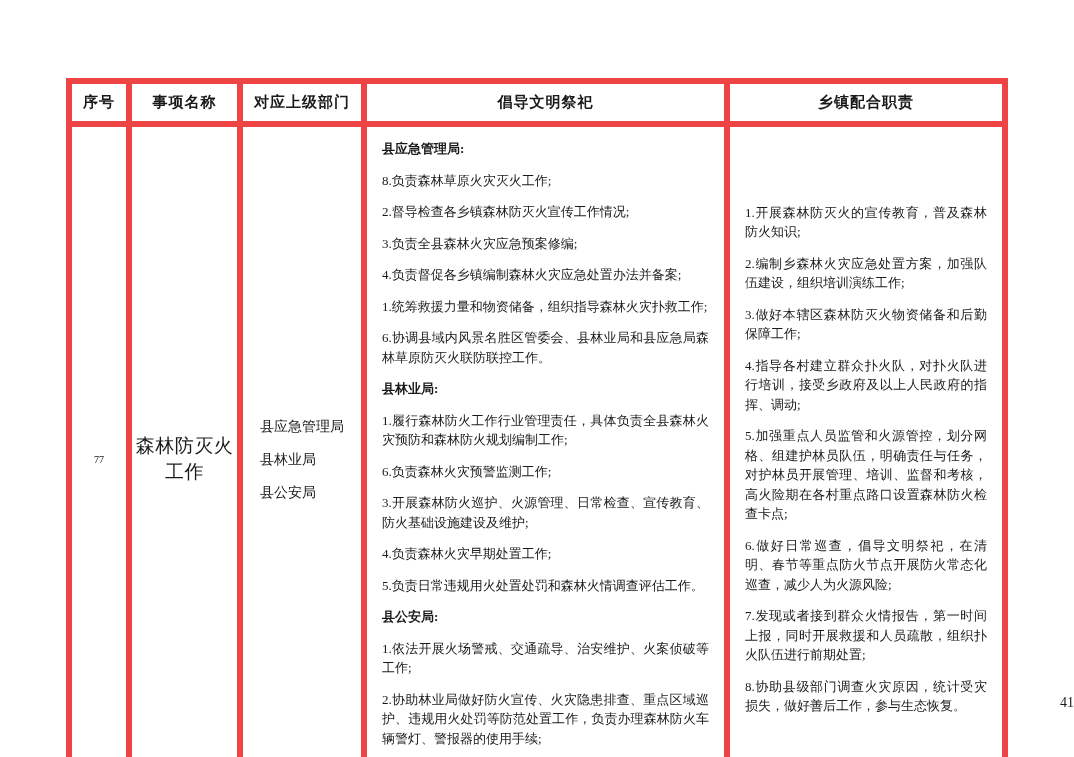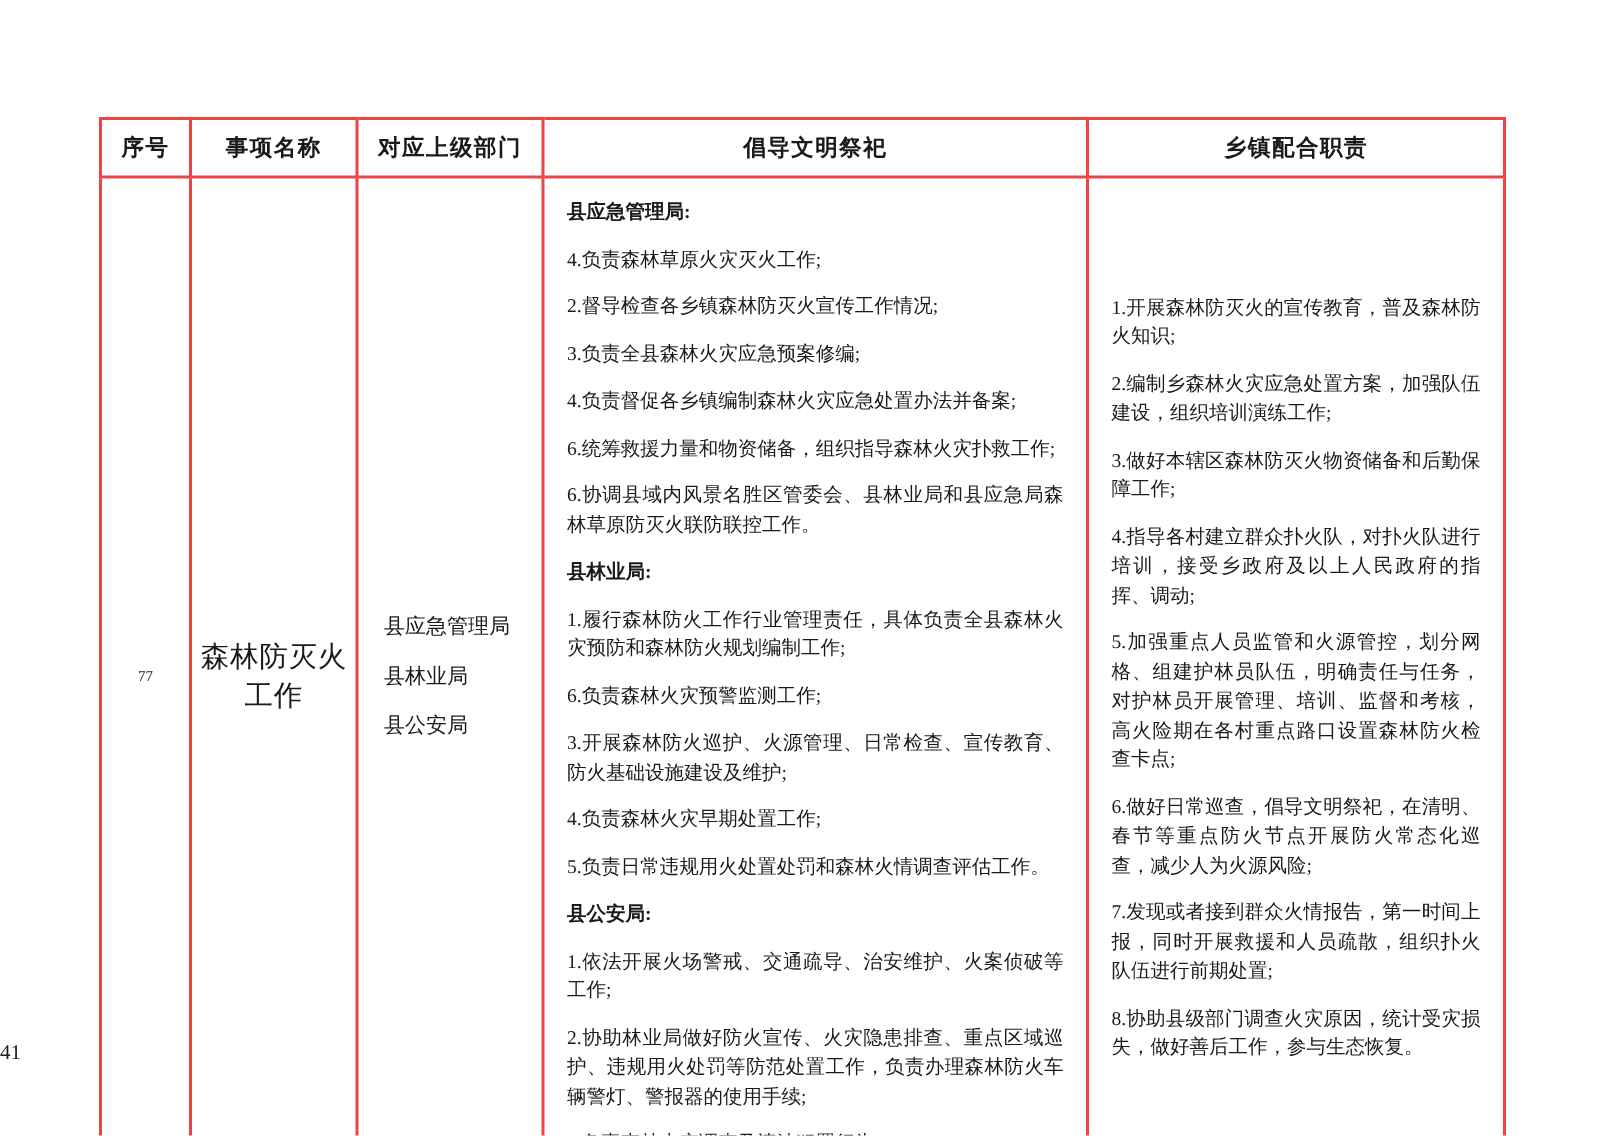--- a/index.html
+++ b/index.html
@@ -7,21 +7,21 @@
     width:1074px;height:757px;background:#ffffff;color:#1a1a1a;
     font-family:"Liberation Serif","DejaVu Serif",serif;
     -webkit-font-smoothing:antialiased;
   }
   .page{position:relative;width:1074px;height:757px;background:#fff;overflow:hidden;}
   table.doc-table{
     position:absolute;left:66px;top:78px;width:936px;
     border-collapse:collapse;table-layout:fixed;
   }
   .doc-table th,.doc-table td{
-    border:2px solid #ef4444;
+    border:6px solid #ef4444;
     vertical-align:middle;
     padding:0;
     overflow:hidden;
   }
   .doc-table thead th{
     height:37px;
     font-size:15px;font-weight:bold;text-align:center;
     letter-spacing:1px;
   }
   .doc-table tbody td{height:541px;}
@@ -30,21 +30,21 @@
   td.c-depts{font-size:14px;padding-left:5px;line-height:21px;}
   td.c-duties,td.c-town{
     font-size:13px;line-height:19.5px;
     padding:0 3px;
     text-align:justify;text-justify:inter-character;
   }
   .dept-head{font-weight:bold;}
   .duty-line{margin:12px;}
   .page-number{
     position:absolute;left:0;right:0;top:695px;
-    text-align:left;font-size:14px;color:#1a1a1a;
+    text-align:right;font-size:14px;color:#1a1a1a;
   }
 </style>
 </head>
 <body>
 
 <div class="page">
 
   <table class="doc-table">
     <colgroup>
       <col style="width:60px">
@@ -66,25 +66,25 @@
       <tr>
         <td class="c-seq">77</td>
         <td class="c-name">森林防灭火工作</td>
         <td class="c-depts">
           <div class="duty-line">县应急管理局</div>
           <div class="duty-line">县林业局</div>
           <div class="duty-line">县公安局</div>
         </td>
         <td class="c-duties">
           <div class="dept-head duty-line">县应急管理局:</div>
-          <div class="duty-line">4.负责森林草原火灾灭火工作;</div>
+          <div class="duty-line">8.负责森林草原火灾灭火工作;</div>
           <div class="duty-line">2.督导检查各乡镇森林防灭火宣传工作情况;</div>
           <div class="duty-line">3.负责全县森林火灾应急预案修编;</div>
           <div class="duty-line">4.负责督促各乡镇编制森林火灾应急处置办法并备案;</div>
-          <div class="duty-line">6.统筹救援力量和物资储备，组织指导森林火灾扑救工作;</div>
+          <div class="duty-line">1.统筹救援力量和物资储备，组织指导森林火灾扑救工作;</div>
           <div class="duty-line">6.协调县域内风景名胜区管委会、县林业局和县应急局森林草原防灭火联防联控工作。</div>
           <div class="dept-head duty-line">县林业局:</div>
           <div class="duty-line">1.履行森林防火工作行业管理责任，具体负责全县森林火灾预防和森林防火规划编制工作;</div>
           <div class="duty-line">6.负责森林火灾预警监测工作;</div>
           <div class="duty-line">3.开展森林防火巡护、火源管理、日常检查、宣传教育、防火基础设施建设及维护;</div>
           <div class="duty-line">4.负责森林火灾早期处置工作;</div>
           <div class="duty-line">5.负责日常违规用火处置处罚和森林火情调查评估工作。</div>
           <div class="dept-head duty-line">县公安局:</div>
           <div class="duty-line">1.依法开展火场警戒、交通疏导、治安维护、火案侦破等工作;</div>
           <div class="duty-line">2.协助林业局做好防火宣传、火灾隐患排查、重点区域巡护、违规用火处罚等防范处置工作，负责办理森林防火车辆警灯、警报器的使用手续;</div>

